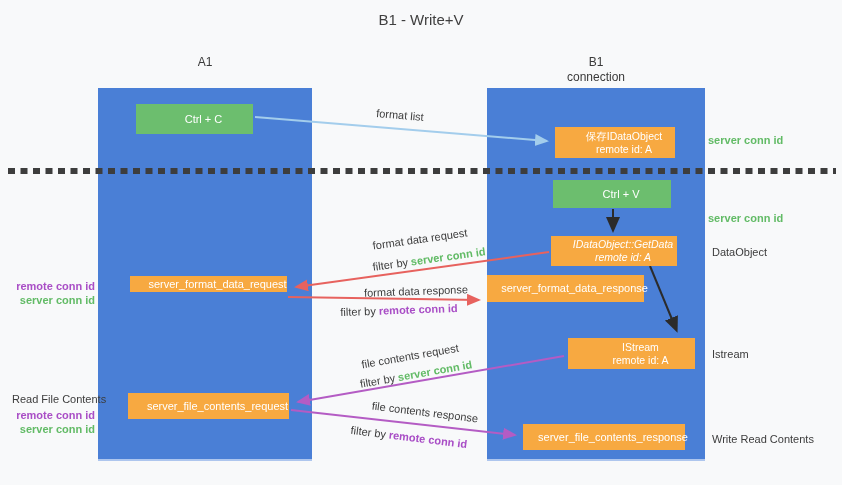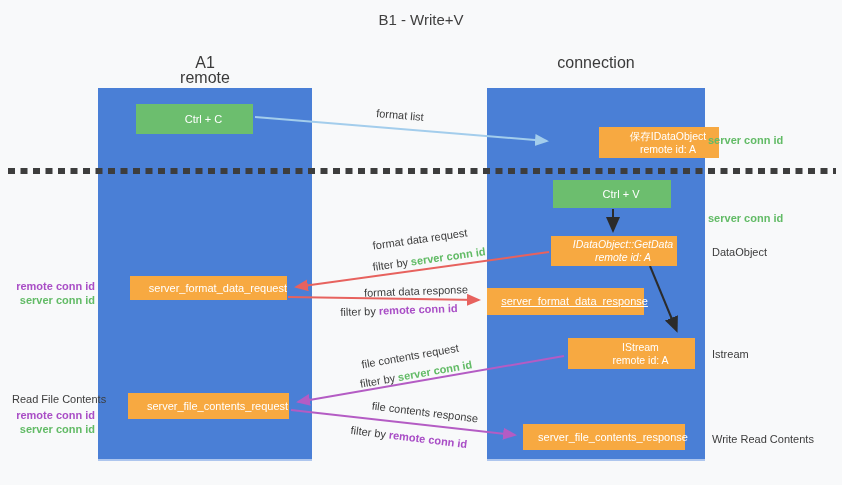--- a/index.html
+++ b/index.html
@@ -16,21 +16,21 @@
   }
   .abs{position:absolute;}
   .title{
     left:0;top:9px;width:842px;
     text-align:center;
     font-size:15px;line-height:21px;
     color:#3f3f3f;
   }
   .col-header{
     text-align:center;
-    font-size:16px;line-height:15px;
+    font-size:12px;line-height:15px;
     color:#3a3a3a;
   }
   .column{
     background:#4a7fd6;
     border-bottom:2px solid #aec6ee;
   }
   .node{
     display:flex;flex-direction:column;
     align-items:center;justify-content:center;
     color:#ffffff;
@@ -63,23 +63,23 @@
 <body>
 
 <div class="canvas">
 
   <div class="abs title">
     <div>B1 - Write+V</div>
   </div>
 
   <div class="abs col-header" style="left:98px;top:55px;width:214px;">
     <div>A1</div>
-    <div>remote</div>
   </div>
   <div class="abs col-header" style="left:487px;top:55px;width:218px;">
+    <div>B1</div>
     <div>connection</div>
   </div>
 
   <div class="abs column" style="left:98px;top:88px;width:214px;height:371px;"></div>
   <div class="abs column" style="left:487px;top:88px;width:218px;height:371px;"></div>
 
   <svg class="overlay" width="842" height="485" viewBox="0 0 842 485">
     <defs>
       <marker id="ah-blue" markerWidth="9" markerHeight="8" refX="6" refY="3" orient="auto">
         <path d="M0,0 L7,3 L0,6 z" fill="#a3cdec"></path>
@@ -101,39 +101,39 @@
     <line x1="549" y1="252" x2="296" y2="287" stroke="#e7625e" stroke-width="2" marker-end="url(#ah-red)"></line>
     <line x1="288" y1="297" x2="479" y2="300" stroke="#e7625e" stroke-width="2" marker-end="url(#ah-red)"></line>
     <line x1="564" y1="356" x2="298" y2="402" stroke="#b45cc4" stroke-width="2" marker-end="url(#ah-purple)"></line>
     <line x1="291" y1="410" x2="515" y2="435" stroke="#b45cc4" stroke-width="2" marker-end="url(#ah-purple)"></line>
   </svg>
 
   <div class="abs node green" style="left:136px;top:104px;width:117px;height:30px;">
     <span>Ctrl + C</span>
   </div>
 
-  <div class="abs node orange" style="left:555px;top:127px;width:120px;height:31px;margin-left:44px;">
+  <div class="abs node orange" style="left:555px;top:127px;width:120px;height:31px;">
     <span class="l2">保存IDataObject</span>
     <span class="l2">remote id: A</span>
   </div>
 
   <div class="abs node green" style="left:553px;top:180px;width:118px;height:28px;">
     <span>Ctrl + V</span>
   </div>
 
   <div class="abs node orange" style="left:551px;top:236px;width:126px;height:30px;font-style:italic;">
     <span class="l2">IDataObject::GetData</span>
     <span class="l2">remote id: A</span>
   </div>
 
-  <div class="abs node orange" style="left:130px;top:276px;width:157px;height:24px;align-items:flex-end;">
+  <div class="abs node orange" style="left:130px;top:276px;width:157px;height:16px;">
     <span>server_format_data_request</span>
   </div>
 
-  <div class="abs node orange" style="left:487px;top:288px;width:157px;height:27px;text-decoration:underline;">
+  <div class="abs node orange" style="left:487px;top:275px;width:157px;height:27px;">
     <span>server_format_data_response</span>
   </div>
 
   <div class="abs node orange" style="left:568px;top:338px;width:127px;height:31px;">
     <span class="l2">IStream</span>
     <span class="l2">remote id: A</span>
   </div>
 
   <div class="abs node orange" style="left:523px;top:424px;width:162px;height:26px;">
     <span>server_file_contents_response</span>

